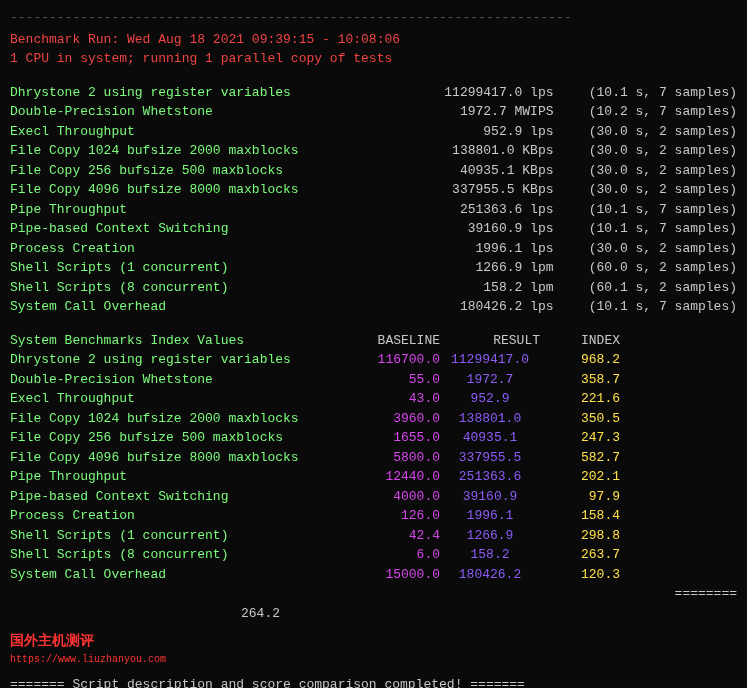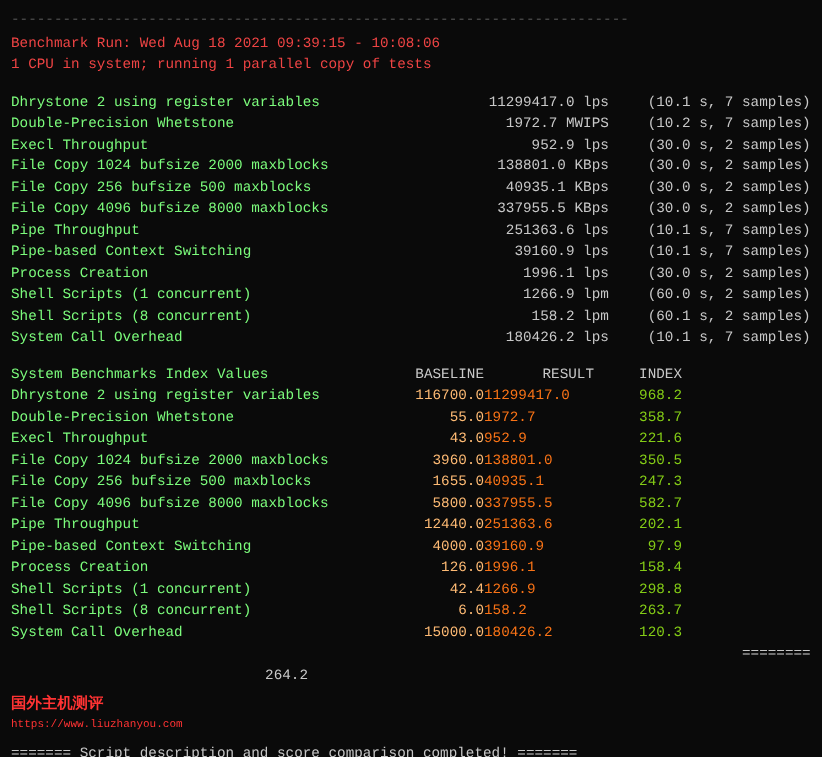--- a/index.html
+++ b/index.html
@@ -47,23 +47,23 @@
       color: #c8c8c8;
     }
     .index-header .col-label { flex: 0 0 340px; color: #7cfc7c; }
     .index-header .col-baseline { flex: 0 0 90px; text-align: right; }
     .index-header .col-result { flex: 0 0 100px; text-align: right; }
     .index-header .col-index { flex: 0 0 80px; text-align: right; }
     .index-row {
       display: flex;
     }
     .index-row .col-label { flex: 0 0 340px; color: #7cfc7c; }
-    .index-row .col-baseline { flex: 0 0 90px; text-align: right; color: #fdba74; }
-    .index-row .col-result { flex: 0 0 100px; text-align: left; color: #f97316; }
-    .index-row .col-index { flex: 0 0 80px; text-align: right; color: #84cc16; }
+    .index-row .col-baseline { flex: 0 0 90px; text-align: right; color: #d946ef; }
+    .index-row .col-result { flex: 0 0 100px; text-align: center; color: #8b5cf6; }
+    .index-row .col-index { flex: 0 0 80px; text-align: right; color: #fde047; }
     .equals-line {
       text-align: right;
       color: #c8c8c8;
       padding-right: 0px;
     }
     .score-row {
       display: flex;
     }
     .score-row .col-label { flex: 0 0 340px; color: #7cfc7c; }
     .score-row .col-score { flex: 0 0 270px; text-align: right; color: #c8c8c8; }

